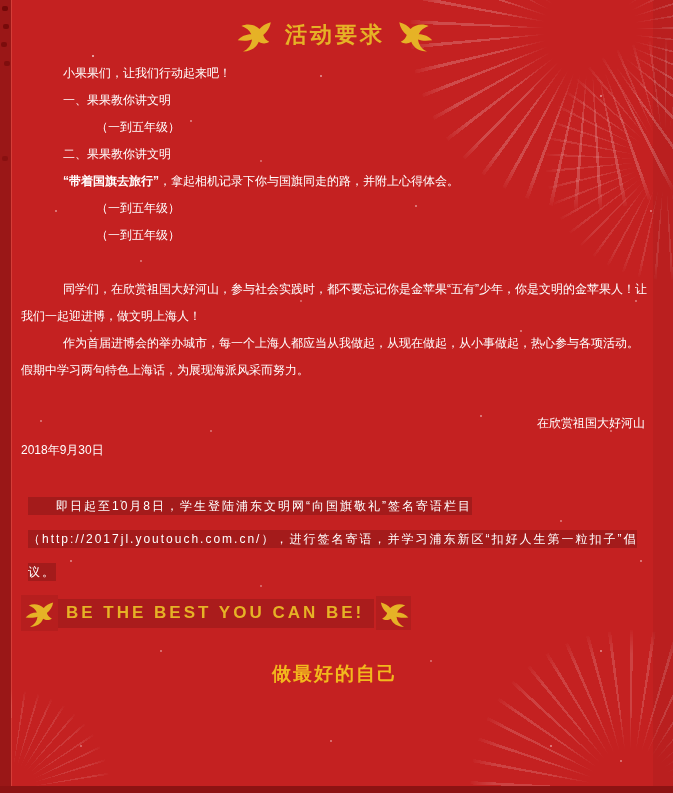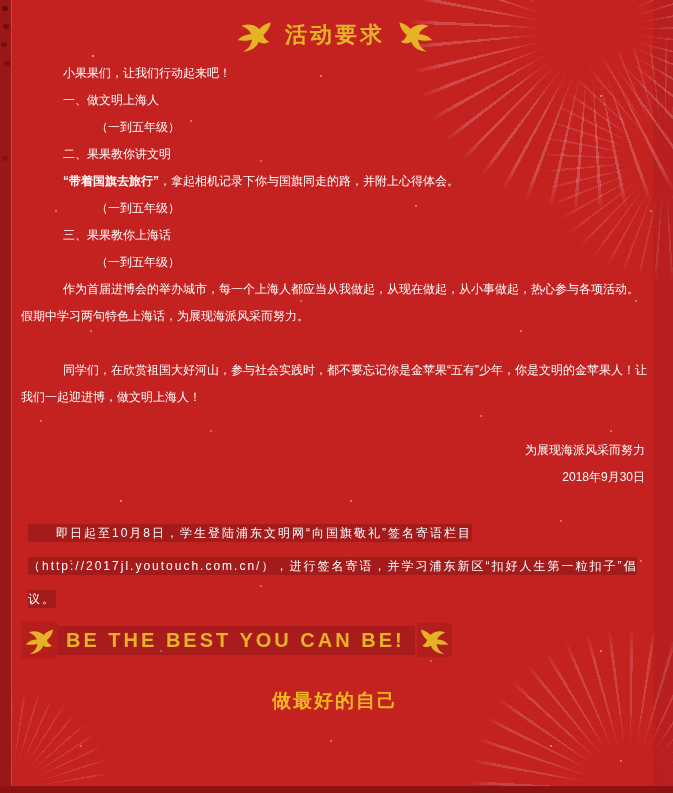--- a/index.html
+++ b/index.html
@@ -81,41 +81,41 @@
   }
   .dove { width:40px; height:36px; flex:0 0 auto; }
   .dove svg { width:100%; height:100%; fill: var(--gold, #e6b226); }
   .dove.mirror svg { transform: scaleX(-1); }
 
   p.line { margin:0; line-height:27px; font-size:12px; }
   .indent-1 { text-indent: 42px; }
   .indent-2 { text-indent: 75px; }
   .closing { margin-top:27px !important; }
   .sig  { margin-top:26px !important; text-align:right; padding-right:4px; }
-  .date { text-align:right; padding-right:4px; }
+  .date { text-align:left; padding-right:4px; }
 
   .notice {
     margin:26px 0 0 0; line-height:33px; font-size:12px;
     letter-spacing:2px; font-weight:500; padding-left:7px;
   }
   .notice .hl { background: rgba(0,0,0,0.16); padding:2px 0; }
 
   .banner { margin-top:5px; display:flex; align-items:center; height:38px; }
   .banner .dove-tile {
     width:37px; height:36px; display:flex; align-items:center; justify-content:center;
     background: rgba(0,0,0,0.07);
   }
   .banner .dove-tile.right { background: rgba(0,0,0,0.09); margin-left:2px; width:35px; height:34px; }
   .banner .dove-tile .dove { width:34px; height:30px; }
   .banner-band {
     height:29px; display:flex; align-items:center; padding:0 10px 0 8px;
     background: rgba(0,0,0,0.13);
   }
   .banner-text {
-    color: var(--gold, #d8a91f); font-size:20px; font-weight:bold; letter-spacing:3px;
+    color: var(--gold, #d8a91f); font-size:17px; font-weight:bold; letter-spacing:3px;
   }
   .footer-line {
     margin-top:29px; text-align:center; font-size:19px; font-weight:bold;
     letter-spacing:2px; color: var(--footer-gold, #f2b81d);
   }
 </style>
 </head>
 <body>
 
 <div class="page">
@@ -141,34 +141,33 @@
       <h1 class="title">活动要求</h1>
       <span class="dove mirror">
         <svg viewBox="0 0 48 48" aria-hidden="true">
             <path d="M45 7 C38 9 33 12 30 16 C24 10 14 8 6 12 C12 14 17 18 19 23 C12 23 5 26 1 31 C8 32 15 32 20 30 C19 37 15 43 8 46 C18 46 26 41 29 33 C33 36 39 36 43 33 C39 31 36 28 35 24 C40 20 44 14 45 7 Z"></path>
           </svg>
       </span>
     </div>
 
     <p class="line indent-1">小果果们，让我们行动起来吧！</p>
 
-    <p class="line indent-1">一、做文明上海人</p>
+    <p class="line indent-1">一、果果教你讲文明</p>
     <p class="line indent-2">（一到五年级）</p>
     <p class="line indent-1">二、果果教你讲文明</p>
 
     <p class="line indent-1"><b>“带着国旗去旅行”</b><span>，拿起相机记录下你与国旗同走的路，并附上心得体会。</span></p>
     <p class="line indent-2">（一到五年级）</p>
 
-    <p class="line indent-1">三、果果教你上海话</p>
     <p class="line indent-2">（一到五年级）</p>
+    <p class="line indent-1 closing">同学们，在欣赏祖国大好河山，参与社会实践时，都不要忘记你是金苹果“五有”少年，你是文明的金苹果人！让我们一起迎进博，做文明上海人！</p>
+
     <p class="line indent-1">作为首届进博会的举办城市，每一个上海人都应当从我做起，从现在做起，从小事做起，热心参与各项活动。假期中学习两句特色上海话，为展现海派风采而努力。</p>
 
-    <p class="line indent-1 closing">同学们，在欣赏祖国大好河山，参与社会实践时，都不要忘记你是金苹果“五有”少年，你是文明的金苹果人！让我们一起迎进博，做文明上海人！</p>
-
-    <p class="line sig">为展现海派风采而努力</p>
+    <p class="line sig">在欣赏祖国大好河山</p>
     <p class="line date">2018年9月30日</p>
 
     <p class="notice"><span class="hl">　　即日起至10月8日，学生登陆浦东文明网“向国旗敬礼”签名寄语栏目（http://2017jl.youtouch.com.cn/），进行签名寄语，并学习浦东新区“扣好人生第一粒扣子”倡议。</span></p>
 
     <div class="banner">
       <span class="dove-tile">
         <span class="dove">
           <svg viewBox="0 0 48 48" aria-hidden="true">
               <path d="M45 7 C38 9 33 12 30 16 C24 10 14 8 6 12 C12 14 17 18 19 23 C12 23 5 26 1 31 C8 32 15 32 20 30 C19 37 15 43 8 46 C18 46 26 41 29 33 C33 36 39 36 43 33 C39 31 36 28 35 24 C40 20 44 14 45 7 Z"></path>
             </svg>

